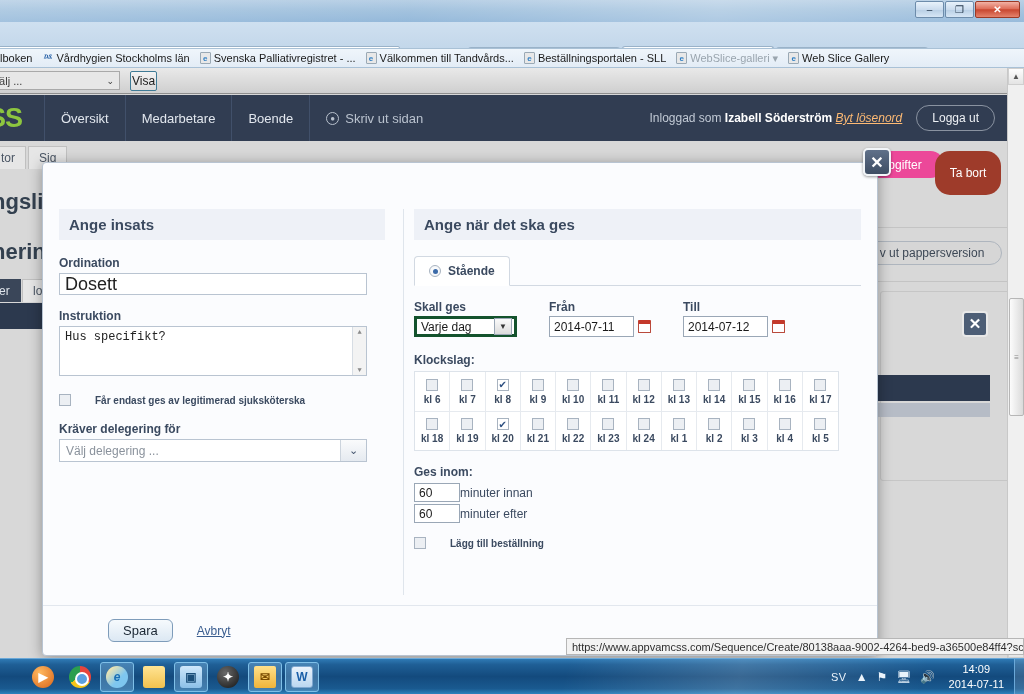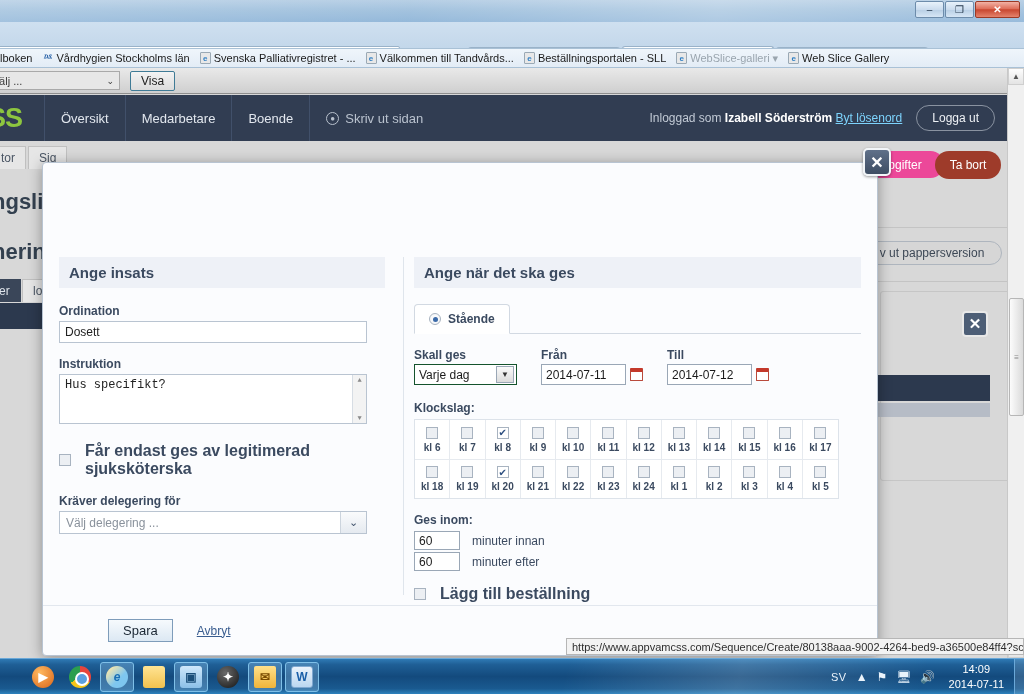--- a/index.html
+++ b/index.html
@@ -111,21 +111,21 @@
     border-bottom:1px solid #8e8e8e;
     display:flex; align-items:center;
   }
   #toolbar-select {
     margin-left:-10px; width:130px; height:19px; background:#e7e7e7;
     border:1px solid #a9a9a9; font-size:11px; color:#3b3b3b;
     display:flex; align-items:center; padding-left:6px; justify-content:space-between;
   }
   #toolbar-select .caret { font-size:9px; color:#3b3b3b; padding-right:5px; }
   #toolbar-visa {
-    margin-left:10px; padding:2px 10px; font-size:12px; color:#1c1c1c;
+    margin-left:10px; padding:2px 1px; font-size:12px; color:#1c1c1c;
     background: linear-gradient(180deg,#f3f3f3,#dcdcdc);
     border:1px solid #3f7b96; border-radius:2px;
   }
 
   
   #app-header {
     position:absolute; left:0; top:27px; width:1017px; height:46px;
     background:#313d52; color:#d7dde6;
     display:flex; align-items:center;
   }
@@ -140,21 +140,21 @@
   #hdr-print { display:flex; align-items:center; gap:6px; color:#b9c2ce; }
   #print-ico {
     width:13px; height:13px; border-radius:50%; border:1.5px solid #b9c2ce;
     display:flex; align-items:center; justify-content:center; font-size:8px;
   }
   #hdr-right {
     margin-left:auto; display:flex; align-items:center; gap:14px;
     padding-right:22px; font-size:12px; color:#c2cad5;
   }
   #hdr-user-name { color:#fff; font-weight:bold; }
-  #hdr-change-pw { color:#7dd3fc; text-decoration:underline; }
+  #hdr-change-pw { color:#fdba74; text-decoration:underline;font-style:italic; }
   #hdr-logout {
     border:1px solid #8a93a1; border-radius:14px; padding:5px 15px;
     color:#eef1f5; font-size:12px;
   }
 
   
   #bg-content { position:absolute; left:0; top:73px; width:1017px; height:517px; background:#d8d8d8; }
   .bg-tab {
     position:absolute; background:#e6e6e6; border:1px solid #c0c0c0;
     border-bottom:none; font-size:12px; color:#4a5564; padding:4px 10px;
@@ -204,54 +204,54 @@
   }
   #modal-close {
     position:absolute; right:-14px; top:-15px; width:28px; height:28px;
     background:linear-gradient(180deg,#5f7089,#3e4d63);
     border:2px solid #f2f5f8; border-radius:5px;
     color:#fff; font-size:16px; font-weight:bold;
     display:flex; align-items:center; justify-content:center;
     box-shadow:0 1px 3px rgba(0,0,0,.4);
   }
   #modal-body { position:absolute; left:16px; top:46px; right:16px; bottom:60px; display:flex; }
-  .panel { position:relative;margin-top:48px; }
+  .panel { position:relative; }
   #panel-left { width:345px; border-right:1px solid #dfe5ec; padding-right:18px; }
   #panel-right { flex:1; padding-left:10px; }
   .panel-title {
     background:#eef1f7; color:#3b4a60; font-size:15px; font-weight:bold;
     padding:7px 10px; margin-bottom:16px;
   }
   .field-label {
     font-size:12px; font-weight:bold; color:#3b4a60; margin-bottom:3px; display:block;
   }
   .text-input {
     width:308px; height:22px; border:1px solid #b9c4d1; background:#fff;
-    font-size:12px; color:#222; padding:2px 5px; font-family:"Liberation Sans",sans-serif;
+    font-size:18px; color:#222; padding:2px 5px; font-family:"Liberation Sans",sans-serif;
   }
   .block { margin-bottom:14px; }
   #instruktion-area {
     width:308px; height:50px; border:1px solid #b9c4d1; background:#fff;
     font-size:12px; color:#222; padding:3px 5px;
     font-family:"Liberation Mono", monospace;
     position:relative;
   }
   #ta-scroll {
     position:absolute; right:0; top:0; width:14px; height:100%;
     background:#f3f3f3; border-left:1px solid #d7dde4;
     display:flex; flex-direction:column; justify-content:space-between;
     align-items:center; font-size:7px; color:#8b8b8b; padding:1px 0;
   }
   .cb {
     width:12px; height:12px; border:1px solid #a8b3c0; background:#eceff3;
     display:inline-flex; align-items:center; justify-content:center;
     font-size:10px; color:#2d4f80; vertical-align:-2px; flex:none;
   }
   .cb.checked { background:#fff; }
-  .cb-row { display:flex; align-items:center; gap:14px; font-size:16px; font-weight:bold; color:#3b4a60; }
+  .cb-row { display:flex; align-items:center; gap:24px; font-size:10px; font-weight:bold; color:#3b4a60; }
   .select-box {
     width:308px; height:23px; border:1px solid #b9c4d1; background:#fff;
     display:flex; align-items:center; justify-content:space-between;
     font-size:12px; color:#8a929c; padding-left:6px;
   }
   .select-arrow {
     width:26px; height:21px; background:linear-gradient(180deg,#fafbfc,#e5eaf0);
     border-left:1px solid #ccd4dd; display:flex; align-items:center; justify-content:center;
     color:#42536c; font-size:11px;
   }
@@ -266,24 +266,24 @@
     background:#fff; border:1px solid #d2d9e2; border-bottom:1px solid #fff;
     border-radius:4px 4px 0 0; margin-bottom:-1px;
   }
   .radio-tab.inactive { color:#9aa3ae; }
   .radio {
     width:12px; height:12px; border-radius:50%; border:1px solid #a8b3c0;
     background:radial-gradient(circle at 50% 45%, #fff 0%, #f0f2f5 100%);
     display:inline-flex; align-items:center; justify-content:center; flex:none;
   }
   .radio .dot { width:5px; height:5px; border-radius:50%; background:#3b6aa8; }
-  #when-row { display:flex; gap:24px; margin-bottom:16px; }
+  #when-row { display:flex; gap:32px; margin-bottom:16px; }
   .when-col .field-label { margin-bottom:2px; }
   #skall-select {
-    width:103px; height:21px; border:1px solid #14532d; background:#fff;
+    width:103px; height:21px; border:3px solid #14532d; background:#fff;
     display:flex; align-items:center; justify-content:space-between;
     font-size:12px; color:#1a1a1a; padding-left:4px;
   }
   #skall-select .sarrow {
     width:18px; height:17px; margin-right:2px;
     background:linear-gradient(180deg,#fafafa,#dcdcdc);
     border:1px solid #9aa7b6; display:flex; align-items:center; justify-content:center;
     font-size:8px; color:#333;
   }
   .date-wrap { display:flex; align-items:center; gap:4px; }
@@ -299,37 +299,37 @@
   #clock-grid { width:425px; border:1px solid #dde3ea; background:#fff; }
   .clock-row { display:flex; }
   .clock-row + .clock-row .clock-cell { border-top:1px solid #e6eaef; }
   .clock-cell {
     width:35.4px; height:39px; border-right:1px solid #e6eaef;
     display:flex; flex-direction:column; align-items:center; justify-content:center; gap:3px;
   }
   .clock-cell:last-child { border-right:none; }
   .clock-label { font-size:10px; color:#3b4a60; font-weight:bold; }
   #ges-inom-label { font-size:12px; font-weight:bold; color:#3b4a60; margin:14px 0 4px; }
-  .minute-row { display:flex; align-items:center; gap:12px; margin-bottom:2px; }
+  .minute-row { display:flex; align-items:center; margin-bottom:2px; }
   .minute-input {
     width:46px; height:19px; border:1px solid #9aa7b6; background:#fff;
     font-size:12px; color:#1a1a1a; padding:1px 4px; position:relative;
   }
   .minute-label { font-size:12px; color:#3b4a60; }
   #reminder-row { margin-top:14px; }
 
   
   #modal-footer {
     position:absolute; left:0; bottom:0; width:100%; height:50px;
     border-top:1px solid #e2e7ee;
     display:flex; align-items:center; padding-left:65px; gap:24px;
   }
   #spara-btn {
     background:linear-gradient(180deg,#f6fafd,#dce8f3);
-    border:1px solid #7e9cba; border-radius:0;
+    border:1px solid #7e9cba; border-radius:6px;
     font-size:13px; color:#1a2633; padding:3px 14px;
   }
   #avbryt-link { font-size:12px; color:#3a5d8f; text-decoration:underline; }
 
   
   #status-url {
     position:absolute; left:566px; top:638px; width:458px; height:17px;
     background:#f3f3f3; border:1px solid #b6b6b6;
     font-size:11px; color:#2e2e2e; padding:1px 5px;
     display:flex; align-items:center; white-space:nowrap; overflow:hidden;
@@ -478,21 +478,21 @@
     <div id="bg-content">
       <div class="bg-tab" style="left:-10px; top:5px;">tor</div>
       <div class="bg-tab" style="left:28px; top:5px;">Sig</div>
       <div class="bg-heading" style="left:-8px; top:48px;">ngslis</div>
       <div class="bg-heading" style="left:-8px; top:98px;">nering</div>
       <div class="bg-tab" style="left:-12px; top:138px; background:#3a4659; color:#dfe4ea; border-color:#3a4659;">er</div>
       <div class="bg-tab" style="left:22px; top:138px;">lord</div>
       <div id="bg-navy-bar" style="left:-14px; top:162px; width:160px; height:26px;"></div>
 
       <div class="bg-pill" id="bg-pill-uppgifter" style="left:866px; top:10px; width:78px; height:27px;">pgifter</div>
-      <div class="bg-pill" id="bg-pill-tabort" style="left:935px; top:10px; width:66px; height:28px;">Ta bort</div>
+      <div class="bg-pill" id="bg-pill-tabort" style="left:935px; top:10px; width:66px; height:44px;">Ta bort</div>
       <div class="bg-rule" style="left:875px; top:86px; width:150px;"></div>
       <div class="bg-pill" id="bg-pill-papper" style="left:862px; top:100px; width:140px; height:24px;">v ut pappersversion</div>
       <div class="bg-rule" style="left:875px; top:140px; width:150px;"></div>
       <div class="bg-panel" style="left:880px; top:150px; width:142px; height:190px;"></div>
       <div id="bg-x-button" style="left:962px; top:170px;">✕</div>
       <div id="bg-navy-bar" style="left:860px; top:234px; width:130px; height:26px; position:absolute; background:#2c394e;"></div>
       <div id="bg-grey-bar" style="left:860px; top:262px; width:130px; height:14px; position:absolute; background:#b6bcc6;"></div>
     </div>
 
     <div id="page-scrollbar">

